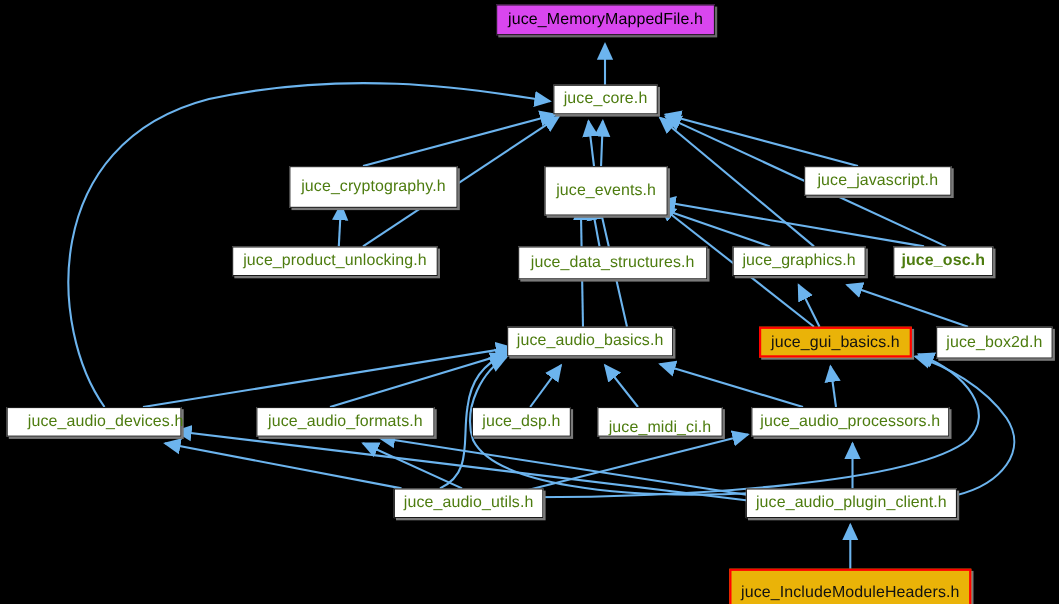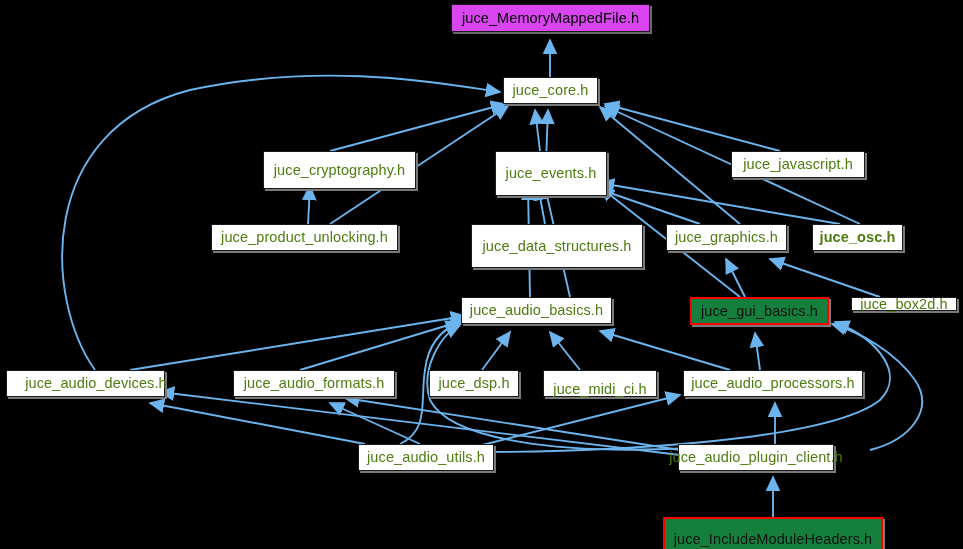--- a/index.html
+++ b/index.html
@@ -39,21 +39,21 @@
     border: 1px solid #1a1a1a;
     box-shadow: 2px 2px 0 0 #7a7a7a;
   }
   .node.filled {
     background: #d946ef;
     border: 1px solid #1a1a1a;
     box-shadow: 2px 2px 0 0 #6a6a6a;
     color: #000000;
   }
   .node.highlight {
-    background: #15803d;
+    background: #eab308;
     border: 2px solid #ff0000;
     box-shadow: 2px 2px 0 0 #7a7a7a;
     color: #111111;
   }
 </style>
 </head>
 <body>
 
 <div id="canvas">
   <svg id="edge-layer" viewBox="0 0 963 549">
@@ -111,56 +111,56 @@
       </div>
       <div class="node plain" style="left: 495px; top: 151px; width: 112px; height: 45px;">
         <span>juce_events.h</span>
       </div>
       <div class="node plain" style="left: 731px; top: 151px; width: 134px; height: 27px; text-align: center;">
         <span>juce_javascript.h</span>
       </div>
       <div class="node plain" style="left: 211px; top: 224px; width: 187px; height: 27px;">
         <span>juce_product_unlocking.h</span>
       </div>
-      <div class="node plain" style="left: 471px; top: 224px; width: 172px; height: 44px;">
+      <div class="node plain" style="left: 471px; top: 224px; width: 172px; height: 30px;">
         <span>juce_data_structures.h</span>
       </div>
       <div class="node plain" style="left: 666px; top: 224px; width: 121px; height: 27px;">
         <span>juce_graphics.h</span>
       </div>
       <div class="node plain" style="left: 812px; top: 224px; width: 91px; height: 27px; font-weight: bold;">
         <span>juce_osc.h</span>
       </div>
       <div class="node plain" style="left: 461px; top: 297px; width: 151px; height: 27px;">
         <span>juce_audio_basics.h</span>
       </div>
       <div class="node highlight" style="left: 690px; top: 297px; width: 139px; height: 28px;">
         <span>juce_gui_basics.h</span>
       </div>
-      <div class="node plain" style="left: 851px; top: 297px; width: 106px; height: 14px;">
+      <div class="node plain" style="left: 851px; top: 297px; width: 106px; height: 29px;">
         <span>juce_box2d.h</span>
       </div>
       <div class="node plain" style="left: 6px; top: 370px; width: 159px; height: 27px; padding-left: 21px;">
         <span>juce_audio_devices.h</span>
       </div>
       <div class="node plain" style="left: 190px; top: 370px; width: 162px; height: 27px; margin-left: 43px;">
         <span>juce_audio_formats.h</span>
       </div>
       <div class="node plain" style="left: 429px; top: 370px; width: 90px; height: 27px;">
         <span>juce_dsp.h</span>
       </div>
       <div class="node plain" style="left: 543px; top: 370px; width: 114px; height: 27px; align-items: flex-end;">
         <span>juce_midi_ci.h</span>
       </div>
       <div class="node plain" style="left: 683px; top: 370px; width: 180px; height: 27px;">
         <span>juce_audio_processors.h</span>
       </div>
       <div class="node plain" style="left: 358px; top: 444px; width: 136px; height: 27px;">
         <span>juce_audio_utils.h</span>
       </div>
-      <div class="node plain" style="left: 678px; top: 444px; width: 156px; height: 27px;">
+      <div class="node plain" style="left: 678px; top: 444px; width: 192px; height: 27px;">
         <span>juce_audio_plugin_client.h</span>
       </div>
       <div class="node highlight" style="left: 663px; top: 517px; width: 220px; height: 44px;">
         <span>juce_IncludeModuleHeaders.h</span>
       </div>
     </div>
 </div>
 
 </body></html>

